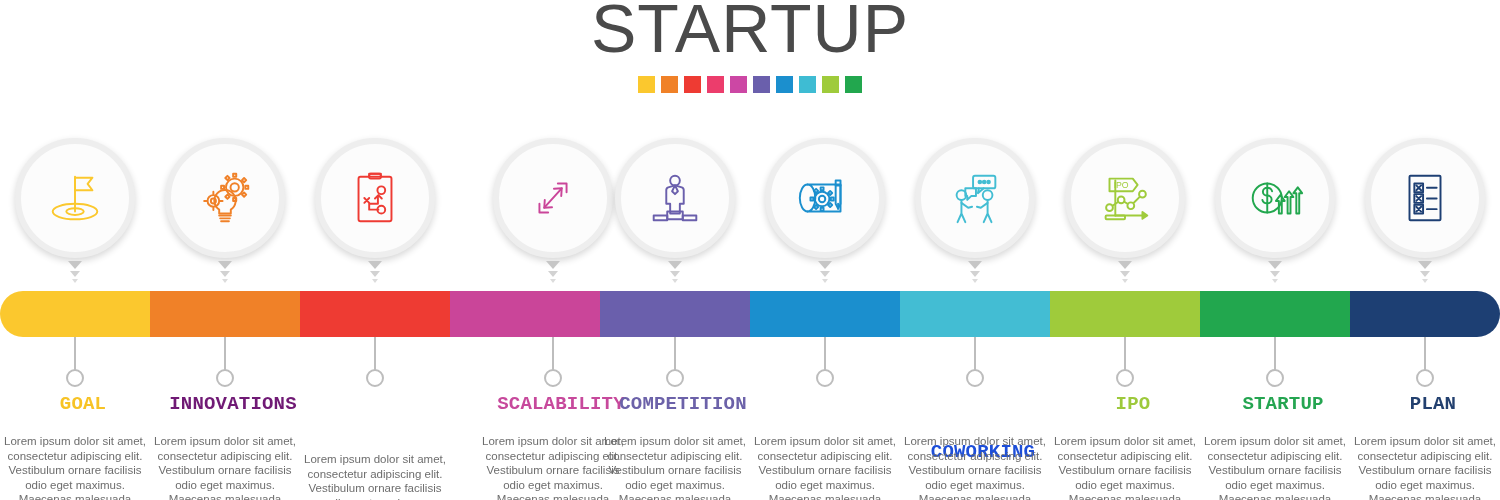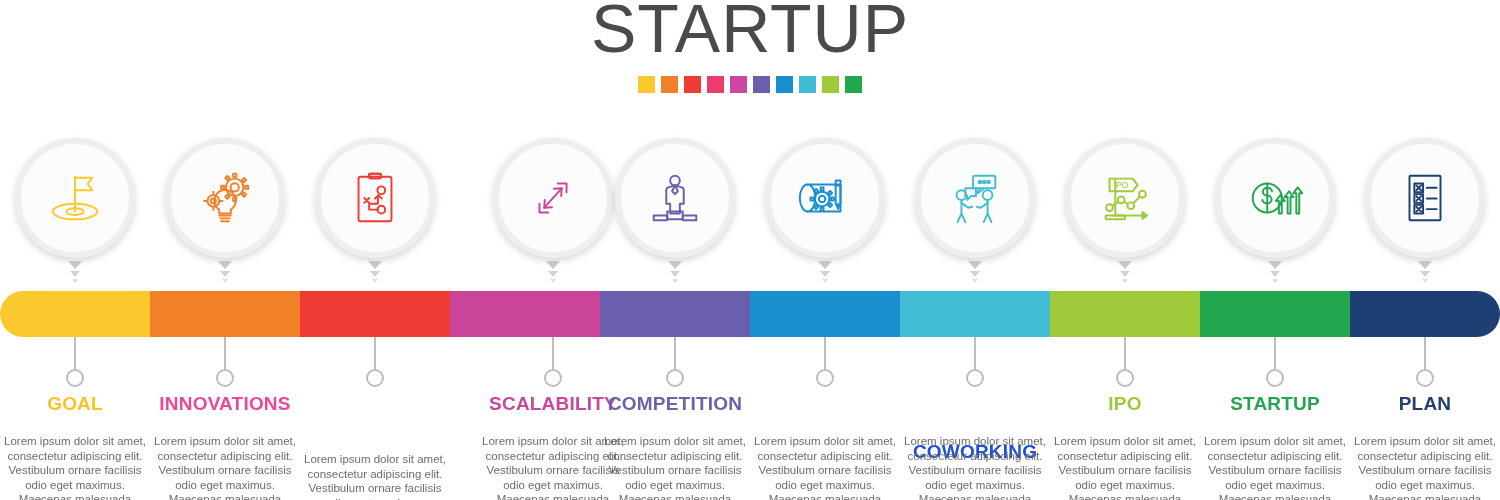--- a/index.html
+++ b/index.html
@@ -71,25 +71,25 @@
     width: 2px; height: 33px; background: #bdbdbd;
   }
   .ring {
     position: absolute; top: 369px; left: 66px;
     width: 18px; height: 18px; border-radius: 50%;
     border: 2px solid #bdbdbd; background: #fff;
   }
 
   
   .heading {
-    position: absolute; top: 394px; left: 0; width: 150px;
+    position: absolute; top: 394px; left: 8px; width: 150px;
     text-align: center;
     font-size: 19px; font-weight: bold; letter-spacing: 0.2px;
     line-height: 20px;
-    font-family: Liberation Sans, sans-serif;
+    font-family: Liberation Mono, monospace;
   }
 
   
   .body-text {
     position: absolute; top: 434px; left: -2px; width: 154px;
     text-align: center;
     font-size: 11.5px; line-height: 14.6px;
     color: #6d6d6d;
     font-family: "Liberation Sans", sans-serif;
   }
@@ -167,21 +167,21 @@
             </svg>
           </div>
         </div>
         <div class="arrows">
           <div class="tri tri-1"></div>
           <div class="tri tri-2"></div>
           <div class="tri tri-3"></div>
         </div>
         <div class="stem"></div>
         <div class="ring"></div>
-        <div class="heading" style="color: #ec4899;">INNOVATIONS</div>
+        <div class="heading" style="color: #701a75;">INNOVATIONS</div>
         <div class="body-text">Lorem ipsum dolor sit amet, consectetur adipiscing elit. Vestibulum ornare facilisis odio eget maximus. Maecenas malesuada</div>
       </div>
       <div class="col" style="left: 300px;">
         <div class="circle-wrap">
           <div class="circle">
             <svg width="62" height="62" viewBox="0 0 64 64" fill="none" stroke="#EE3B33" stroke-width="2" stroke-linecap="round" stroke-linejoin="round">
               <rect x="15" y="10" width="34" height="46" rx="2"></rect>
               <path d="M26 10 v-3 h12 v3"></path>
               <rect x="26" y="7" width="12" height="5" rx="1.5"></rect>
               <circle cx="38.5" cy="24" r="4"></circle>

